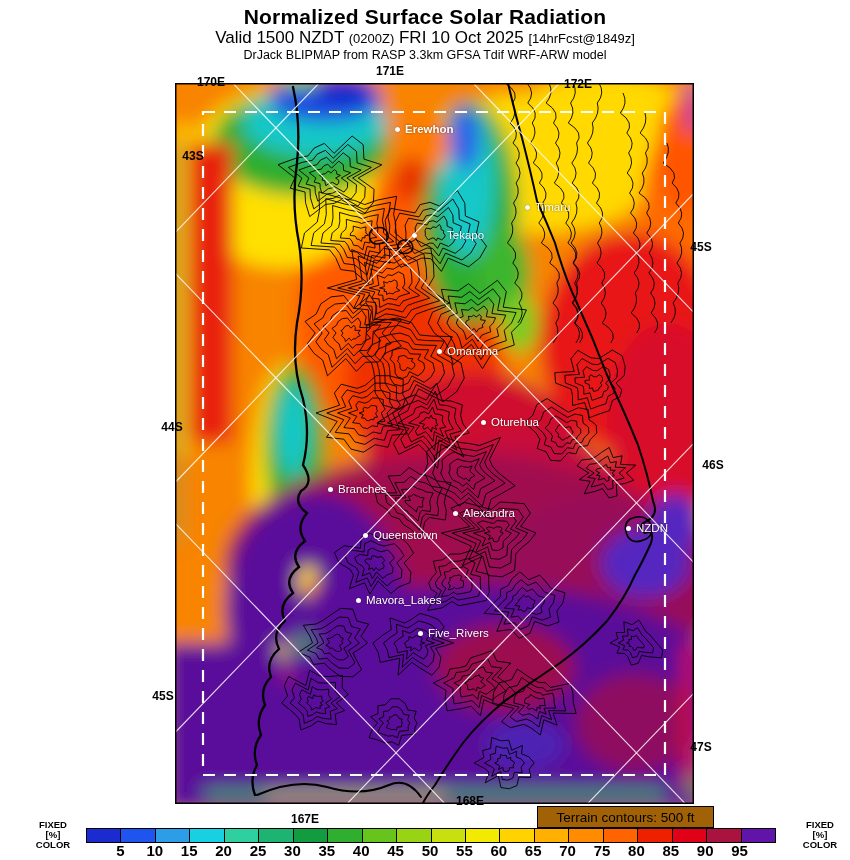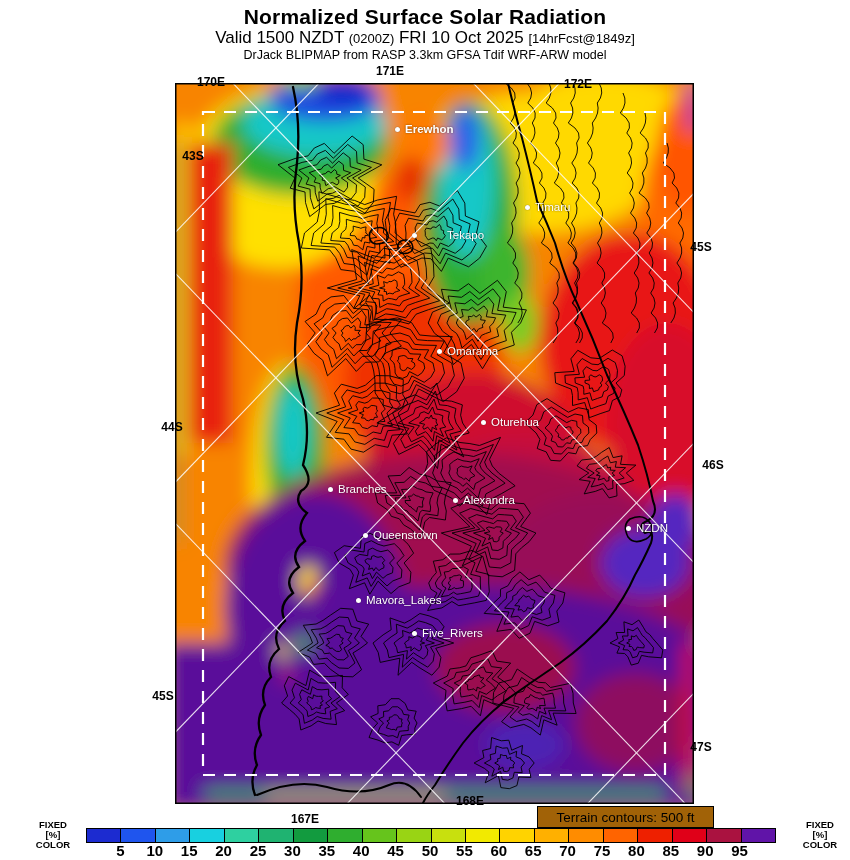--- a/index.html
+++ b/index.html
@@ -291,37 +291,37 @@
         <span>Omarama</span>
       </div>
       <div class="station" style="left: 308px; top: 339px;">
         <span class="dot"></span>
         <span>Oturehua</span>
       </div>
       <div class="station" style="left: 155px; top: 406px;">
         <span class="dot"></span>
         <span>Branches</span>
       </div>
-      <div class="station" style="left: 280px; top: 417px;">
+      <div class="station" style="left: 280px; top: 430px;">
         <span class="dot"></span>
         <span>Alexandra</span>
       </div>
       <div class="station" style="left: 190px; top: 452px;">
         <span class="dot"></span>
         <span>Queenstown</span>
       </div>
       <div class="station" style="left: 453px; top: 445px;">
         <span class="dot"></span>
         <span>NZDN</span>
       </div>
       <div class="station" style="left: 183px; top: 517px;">
         <span class="dot"></span>
         <span>Mavora_Lakes</span>
       </div>
-      <div class="station" style="left: 239px; top: 550px; align-items: center;">
+      <div class="station" style="left: 245px; top: 550px; align-items: center;">
         <span class="dot"></span>
         <span>Five_Rivers</span>
       </div>
     </div>
 </div>
 
 <div id="axis-labels">
     <div class="abs axis-label" style="left: 390px; top: 71px;">171E</div>
     <div class="abs axis-label" style="left: 211px; top: 82px;">170E</div>
     <div class="abs axis-label" style="left: 578px; top: 84px;">172E</div>

